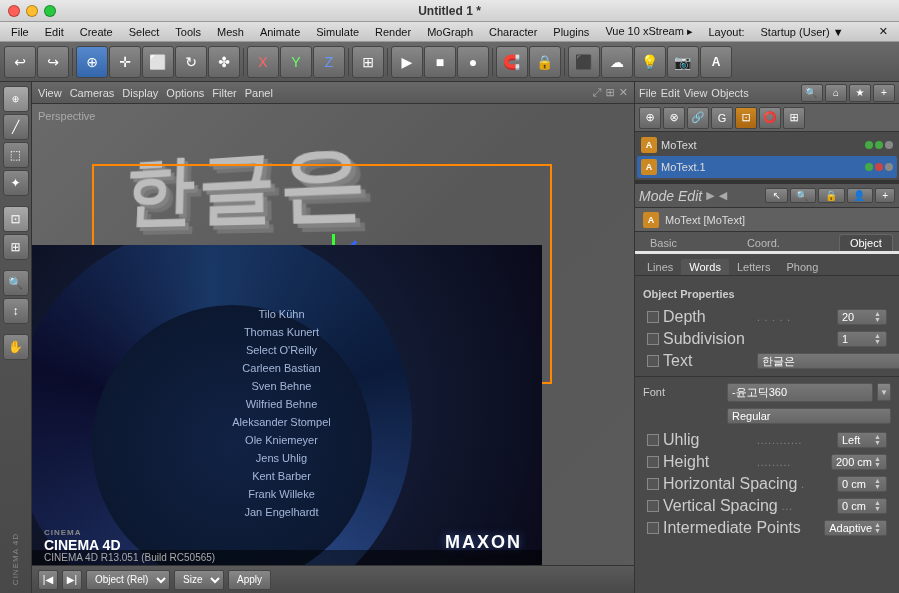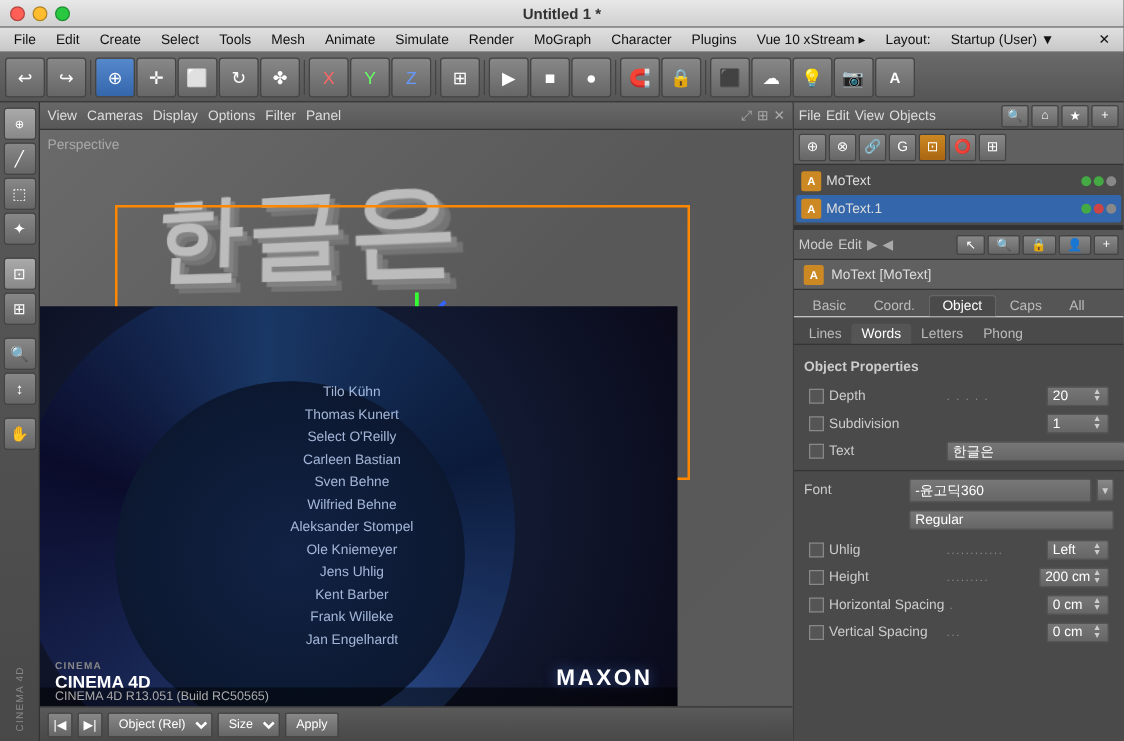--- a/index.html
+++ b/index.html
@@ -211,40 +211,40 @@
     .obj-dot { width: 8px; height: 8px; border-radius: 50%; }
     .obj-dot-green { background: #44aa44; }
     .obj-dot-gray { background: #888; }
     .obj-dot-red { background: #cc4444; }
 
     
     #mode-bar {
       height: 24px; background: #585858; display: flex; align-items: center;
       padding: 0 4px; gap: 4px; border-bottom: 1px solid #333;
     }
-    .mode-lbl { color: #ccc; font-size: 11px; }
+    .mode-lbl { color: #ccc; font-size: 14px; font-style: italic; }
     .mode-btn {
       padding: 1px 6px; background: linear-gradient(to bottom, #888, #666);
       border: 1px solid #444; border-radius: 2px; cursor: pointer;
       font-size: 10px; color: #fff;
     }
     .mode-arrow { color: #aaa; font-size: 11px; cursor: pointer; }
 
     
     #motext-header {
       height: 24px; background: #606060; display: flex; align-items: center;
       padding: 0 8px; border-bottom: 1px solid #333;
     }
     .motext-icon { width: 16px; height: 16px; background: #cc8822; border-radius: 2px; display: flex; align-items: center; justify-content: center; font-size: 9px; color: white; font-weight: bold; margin-right: 6px; }
     .motext-lbl { color: #ddd; font-size: 11px; }
 
     
     #tab-row {
       height: 22px; background: #555; display: flex; align-items: flex-end;
-      border-bottom: 1px solid #e5e5e5; padding: 0 4px;
+      border-bottom: 3px solid #e5e5e5; padding: 0 4px; gap: 48px;
     }
     .tab {
       padding: 2px 10px; font-size: 11px; cursor: pointer; border-radius: 3px 3px 0 0;
       color: #bbb; border: 1px solid transparent; border-bottom: none;
     }
     .tab-active {
       background: #4a4a4a; color: #fff; border-color: #666; border-bottom-color: #4a4a4a;
     }
     
     #subtab-row {
@@ -258,21 +258,21 @@
     .subtab-active { background: #555; color: #fff; }
 
     
     #props {
       background: #4a4a4a; flex: 1; overflow-y: auto; padding: 4px 0;
     }
     .props-section { padding: 4px 8px; }
     .props-title { color: #ccc; font-size: 11px; font-weight: bold; padding: 4px 0 6px; }
     .prop-row { display: flex; align-items: center; height: 22px; padding: 0 4px; gap: 4px; }
     .prop-check { width: 12px; height: 12px; border: 1px solid #888; background: #555; cursor: pointer; flex-shrink: 0; }
-    .prop-lbl { color: #ccc; font-size: 11px; min-width: 90px; }
+    .prop-lbl { color: #ccc; font-size: 16px; min-width: 90px; }
     .prop-dots { color: #888; font-size: 10px; flex: 1; letter-spacing: 1px; overflow: hidden; }
     .prop-val {
       background: linear-gradient(to bottom, #777, #666); border: 1px solid #555;
       color: #fff; font-size: 11px; padding: 1px 4px; min-width: 50px;
       display: flex; align-items: center; justify-content: space-between; border-radius: 2px;
     }
     .prop-val-text { flex: 1; }
     .prop-stepper { display: flex; flex-direction: column; margin-left: 2px; }
     .prop-step { width: 8px; height: 6px; color: #ccc; font-size: 7px; line-height: 6px; cursor: pointer; }
     .prop-input {
@@ -622,16 +622,27 @@
           <span class="prop-lbl">Vertical Spacing</span>
           <span class="prop-dots">...</span>
           <div class="prop-val">
             <span class="prop-val-text">0 cm</span>
             <div class="prop-stepper">
               <div class="prop-step">▲</div>
               <div class="prop-step">▼</div>
             </div>
           </div>
         </div>
+        <div class="prop-row">
+          <div class="prop-check"></div>
+          <span class="prop-lbl">Intermediate Points</span>
+          <div class="prop-val" style="margin-left:auto;">
+            <span class="prop-val-text">Adaptive</span>
+            <div class="prop-stepper">
+              <div class="prop-step">▲</div>
+              <div class="prop-step">▼</div>
+            </div>
+          </div>
+        </div>
       </div>
     </div>
   </div>
 </div>
 
 </body></html>

